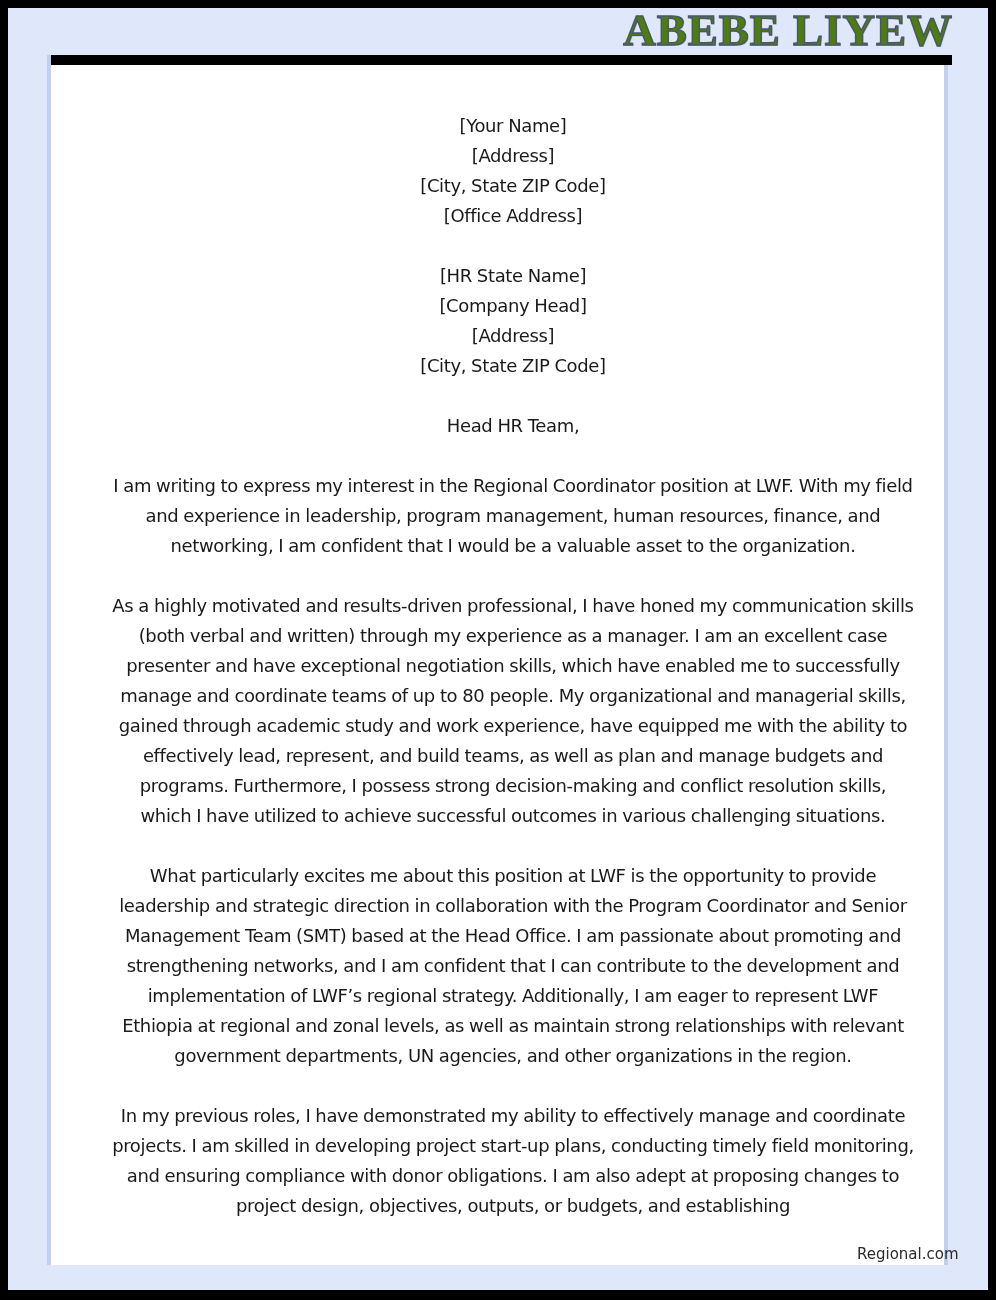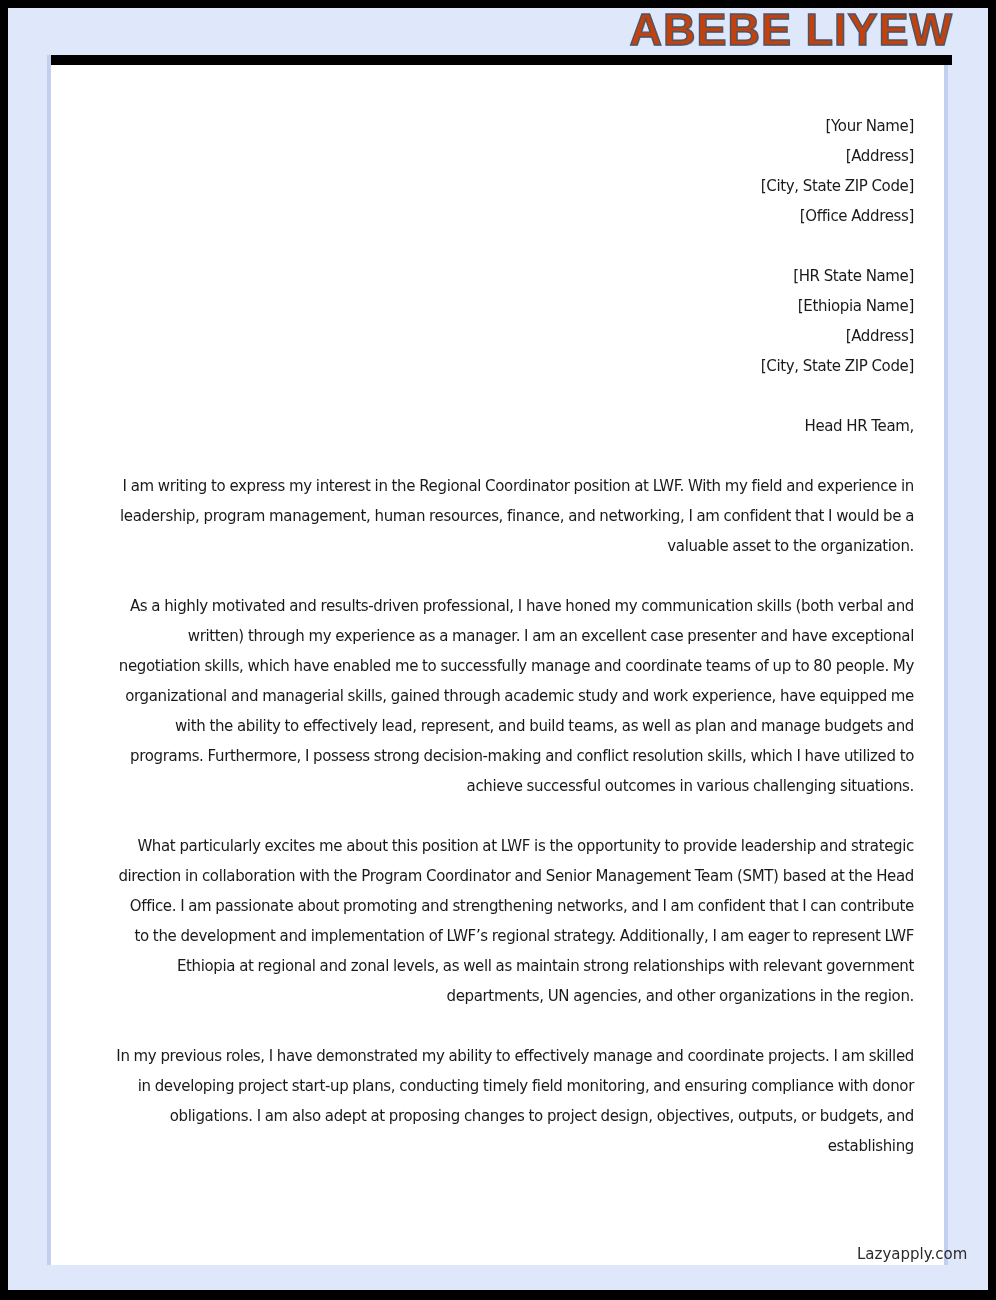--- a/index.html
+++ b/index.html
@@ -33,26 +33,26 @@
     top: 0;
     width: 980px;
     height: 47px;
     background: #dfe7fa;
     overflow: hidden;
   }
   #header-name {
     position: absolute;
     right: 35px;
     top: -6px;
-    font-family: Liberation Sans, sans-serif;
+    font-family: Liberation Serif, serif;
     font-size: 45px;
     font-weight: 700;
     letter-spacing: 1px;
     line-height: 56px;
-    color: #c2410c;
+    color: #4d7c0f;
     -webkit-text-stroke: 1.4px #4a5568;
     text-shadow: 1px 1px 0 #b9c3d6;
     white-space: nowrap;
   }
 
   
   #document-sheet {
     position: absolute;
     left: 39px;
     top: 47px;
@@ -77,26 +77,26 @@
   #letter-body {
     position: absolute;
     left: 0;
     top: 10px;
     width: 901px;
     padding: 0;
   }
   .letter-line,
   .letter-para {
     font-family: "DejaVu Sans", sans-serif;
-    font-size: 15px;
+    font-size: 18px;
     line-height: 30px;
     color: #1a1a1a;
     margin: 0;
     padding: 0 38px 0 61px;
-    text-align: right;
+    text-align: center;
     letter-spacing: -0.35px;
     word-spacing: -0.4px;
   }
   .block-gap {
     height: 30px;
   }
   .letter-para {
     width: auto;
   }
 
@@ -133,21 +133,21 @@
         <div class="letter-line">[Your Name]</div>
         <div class="letter-line">[Address]</div>
         <div class="letter-line">[City, State ZIP Code]</div>
         <div class="letter-line">[Office Address]</div>
       </div>
 
       <div class="block-gap"></div>
 
       <div>
         <div class="letter-line">[HR State Name]</div>
-        <div class="letter-line">[Ethiopia Name]</div>
+        <div class="letter-line">[Company Head]</div>
         <div class="letter-line">[Address]</div>
         <div class="letter-line">[City, State ZIP Code]</div>
       </div>
 
       <div class="block-gap"></div>
 
       <div class="letter-line">Head HR Team,</div>
 
       <div class="block-gap"></div>
 
@@ -160,16 +160,16 @@
       <div class="block-gap"></div>
 
       <p class="letter-para">What particularly excites me about this position at LWF is the opportunity to provide leadership and strategic direction in collaboration with the Program Coordinator and Senior Management Team (SMT) based at the Head Office. I am passionate about promoting and strengthening networks, and I am confident that I can contribute to the development and implementation of LWF’s regional strategy. Additionally, I am eager to represent LWF Ethiopia at regional and zonal levels, as well as maintain strong relationships with relevant government departments, UN agencies, and other organizations in the region.</p>
 
       <div class="block-gap"></div>
 
       <p class="letter-para">In my previous roles, I have demonstrated my ability to effectively manage and coordinate projects. I am skilled in developing project start-up plans, conducting timely field monitoring, and ensuring compliance with donor obligations. I am also adept at proposing changes to project design, objectives, outputs, or budgets, and establishing</p>
 
     </div>
 
-    <div id="watermark">Lazyapply.com</div>
+    <div id="watermark">Regional.com</div>
   </div>
 
 </div>
 
 </body></html>

